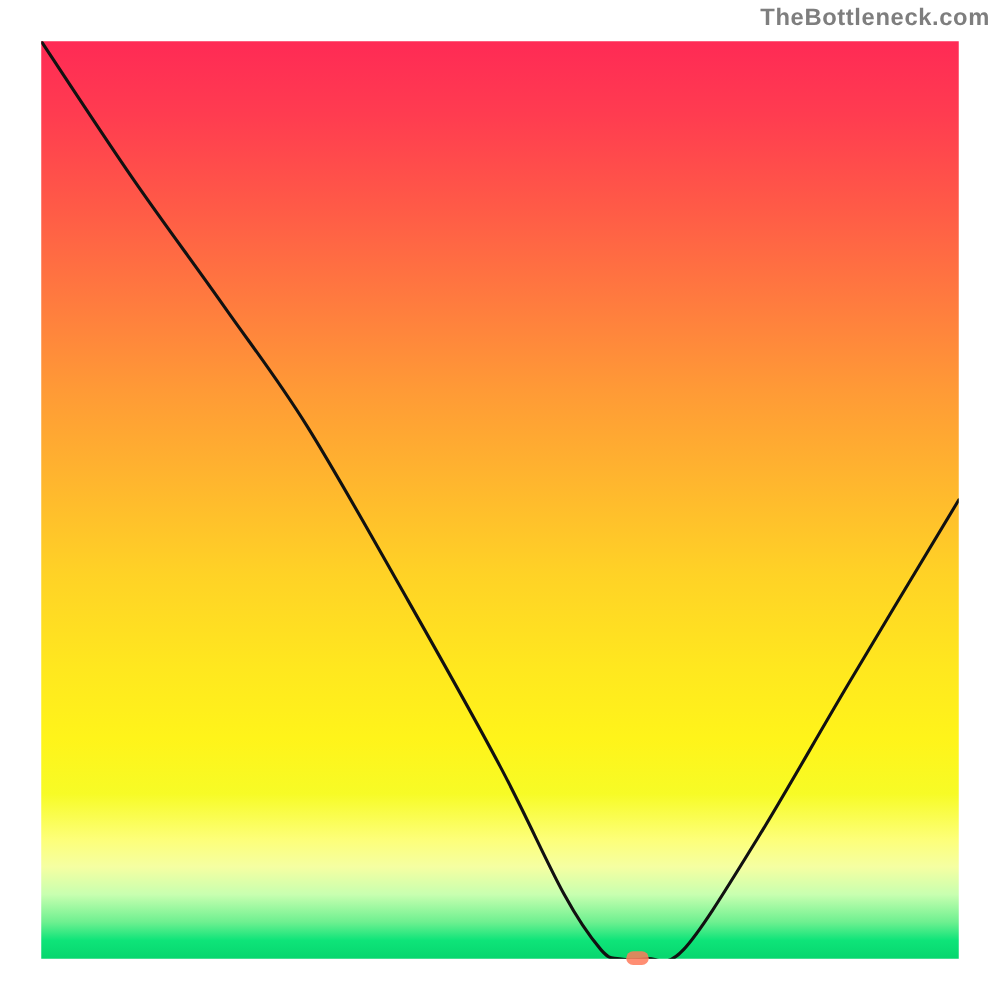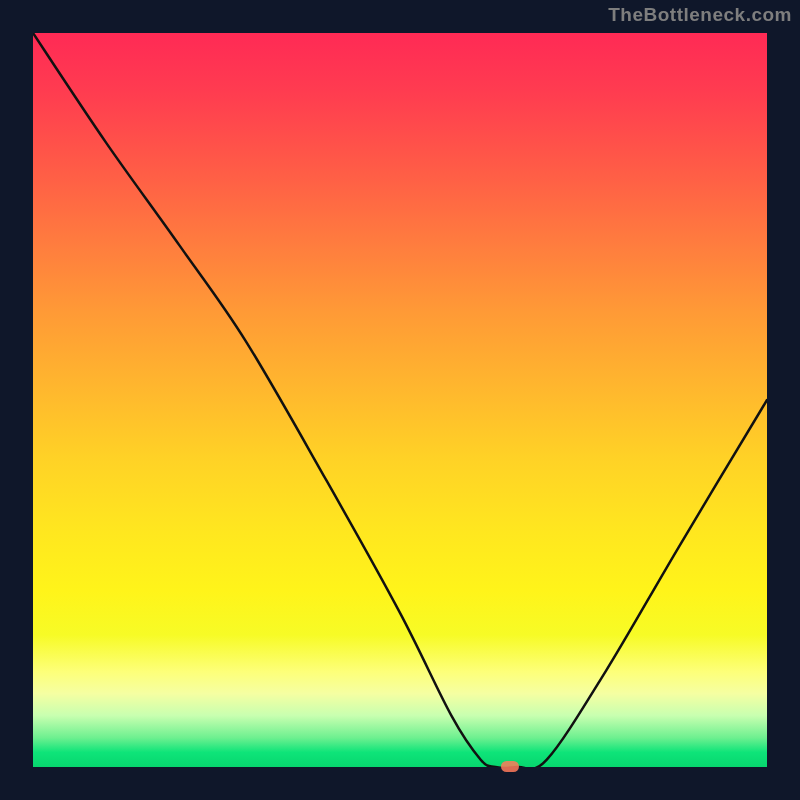--- a/index.html
+++ b/index.html
@@ -7,21 +7,21 @@
     padding: 0;
     width: 800px;
     height: 800px;
     background: #000;
     overflow: hidden;
   }
   .frame {
     position: relative;
     width: 800px;
     height: 800px;
-    background: #0f172a;
+    background: #ffffff;
   }
   .plot-area {
     position: absolute;
     left: 33px;
     top: 33px;
     width: 734px;
     height: 734px;
     
     background: linear-gradient(
       to bottom,

